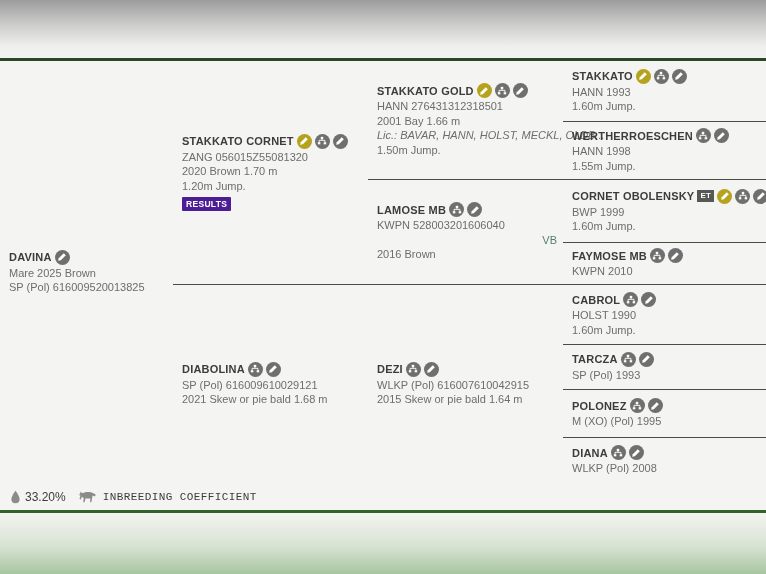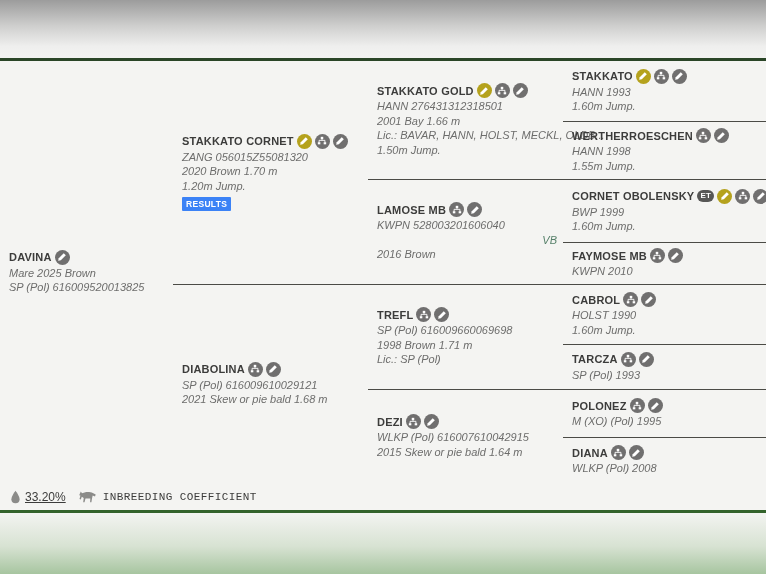--- a/index.html
+++ b/index.html
@@ -15,38 +15,38 @@
   .col1{width:173px;}
   .col2{width:195px;}
   .col3{width:195px;}
   .col4{width:203px;}
   .cell{box-sizing:border-box;display:flex;flex-direction:column;justify-content:center;
     padding:3px 6px 3px 9px;}
   .cell.hr{border-bottom:1px solid #4b4b46;}
 
   .name-row{display:flex;align-items:center;gap:3px;margin-bottom:1px;}
   .horse-name{font-weight:bold;font-size:11px;color:#3c3c3b;letter-spacing:.2px;white-space:nowrap;}
-  .ln{font-size:11px;line-height:14.5px;color:#6d6d6c;white-space:nowrap;font-style:italic;}
+  .ln{font-size:11px;line-height:14.5px;color:#6d6d6c;white-space:nowrap;}
   .ln.italic{font-style:italic;}
   .ln.green{color:#56806a;cursor:pointer;text-align:right;}
 
   .cicon{width:15px;height:15px;border-radius:50%;background:#706f6f;display:inline-flex;
     align-items:center;justify-content:center;flex:none;cursor:pointer;}
   .cicon.premium{background:#b5a21d;}
   .cicon svg{width:10px;height:10px;display:block;}
 
   .et-badge{display:inline-flex;align-items:center;background:#575756;color:#fff;font-size:8px;
-    font-weight:bold;padding:2px 3px;border-radius:6px;line-height:1;letter-spacing:.3px;}
-
-  .results-badge{align-self:flex-start;margin-top:4px;background:#3b82f6;color:#fff;
+    font-weight:bold;padding:2px 3px;border-radius:0;line-height:1;letter-spacing:.3px;}
+
+  .results-badge{align-self:flex-start;margin-top:4px;background:#4c1d95;color:#fff;
     font-size:8.5px;font-weight:bold;padding:2px 4px;border-radius:1px;letter-spacing:.3px;cursor:pointer;}
 
   .coef-bar{position:absolute;left:0;top:483px;width:766px;height:27px;display:flex;
     align-items:center;padding-left:10px;box-sizing:border-box;}
-  .coef-value{font-size:12px;color:#3c3c3b;margin-left:4px;text-decoration:underline;}
+  .coef-value{font-size:12px;color:#3c3c3b;margin-left:4px;}
   .coef-label{font-size:11px;color:#3c3c3b;letter-spacing:.4px;margin-left:6px;font-family:Liberation Mono, monospace;}
   .coef-bar .gap{width:12px;}
 
   .bottom-rule{position:absolute;left:0;top:510px;width:766px;height:3px;background:#33632b;}
   .footer-band{position:absolute;left:0;top:513px;width:766px;height:61px;
     background:linear-gradient(to bottom,#f3f4f1 0%,#d7e2d2 55%,#a7c5a0 100%);}
 </style>
 </head>
 <body>
 
@@ -165,38 +165,20 @@
           <span class="cicon">
               <svg viewBox="0 0 12 12">
                 <use href="#i-pencil"></use>
               </svg>
             </span>
         </div>
         <span class="ln">KWPN 528003201606040</span>
         <span class="ln green">VB</span>
         <span class="ln">2016 Brown</span>
       </div>
-      <div class="cell hr" style="height:105px">
-        <div class="name-row">
-          <span class="horse-name">TREFL</span>
-          <span class="cicon">
-              <svg viewBox="0 0 12 12">
-                <use href="#i-pedigree"></use>
-              </svg>
-            </span>
-          <span class="cicon">
-              <svg viewBox="0 0 12 12">
-                <use href="#i-pencil"></use>
-              </svg>
-            </span>
-        </div>
-        <span class="ln">SP (Pol) 616009660069698</span>
-        <span class="ln">1998 Brown 1.71 m</span>
-        <span class="ln italic">Lic.: SP (Pol)</span>
-      </div>
       <div class="cell" style="flex:1">
         <div class="name-row">
           <span class="horse-name">DEZI</span>
           <span class="cicon">
               <svg viewBox="0 0 12 12">
                 <use href="#i-pedigree"></use>
               </svg>
             </span>
           <span class="cicon">
               <svg viewBox="0 0 12 12">

